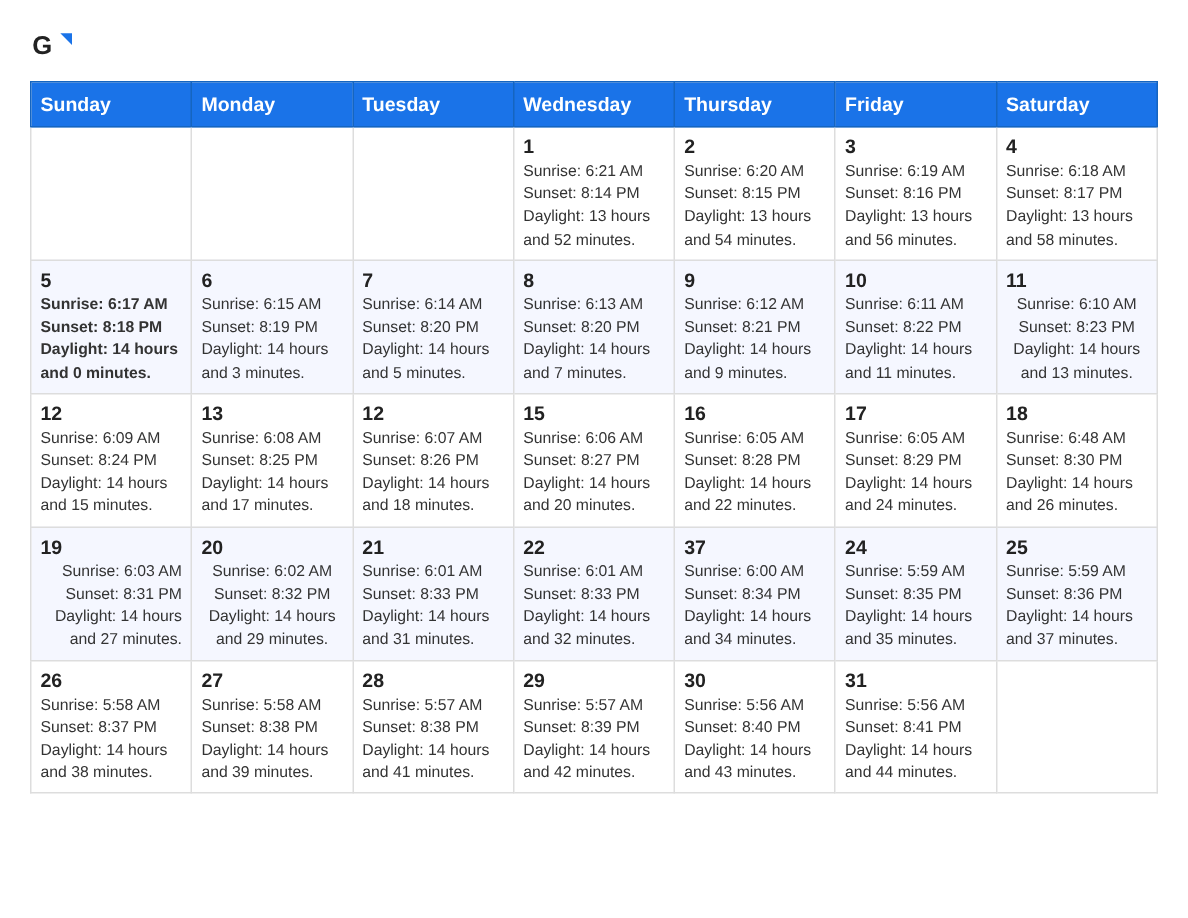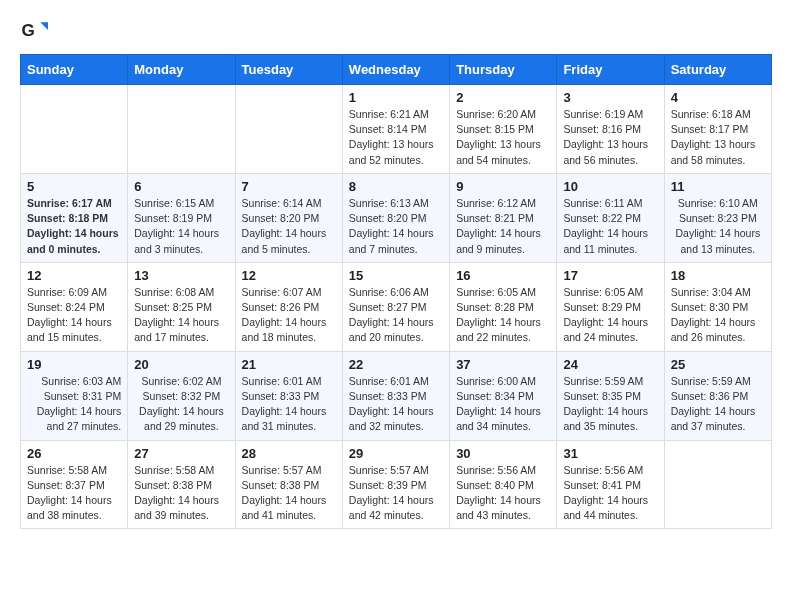--- a/index.html
+++ b/index.html
@@ -226,21 +226,21 @@
 Daylight: 14 hours and 22 minutes.</div>
         </td>
         <td>
           <span class="day-num">17</span>
           <div class="day-info" style="white-space: pre-line;">Sunrise: 6:05 AM
 Sunset: 8:29 PM
 Daylight: 14 hours and 24 minutes.</div>
         </td>
         <td>
           <span class="day-num">18</span>
-          <div class="day-info" style="white-space: pre-line;">Sunrise: 3:04 AM
+          <div class="day-info" style="white-space: pre-line;">Sunrise: 6:48 AM
 Sunset: 8:30 PM
 Daylight: 14 hours and 26 minutes.</div>
         </td>
       </tr>
       <tr>
         <td>
           <span class="day-num">19</span>
           <div class="day-info" style="white-space: pre-line; text-align: right;">Sunrise: 6:03 AM
 Sunset: 8:31 PM
 Daylight: 14 hours and 27 minutes.</div>

